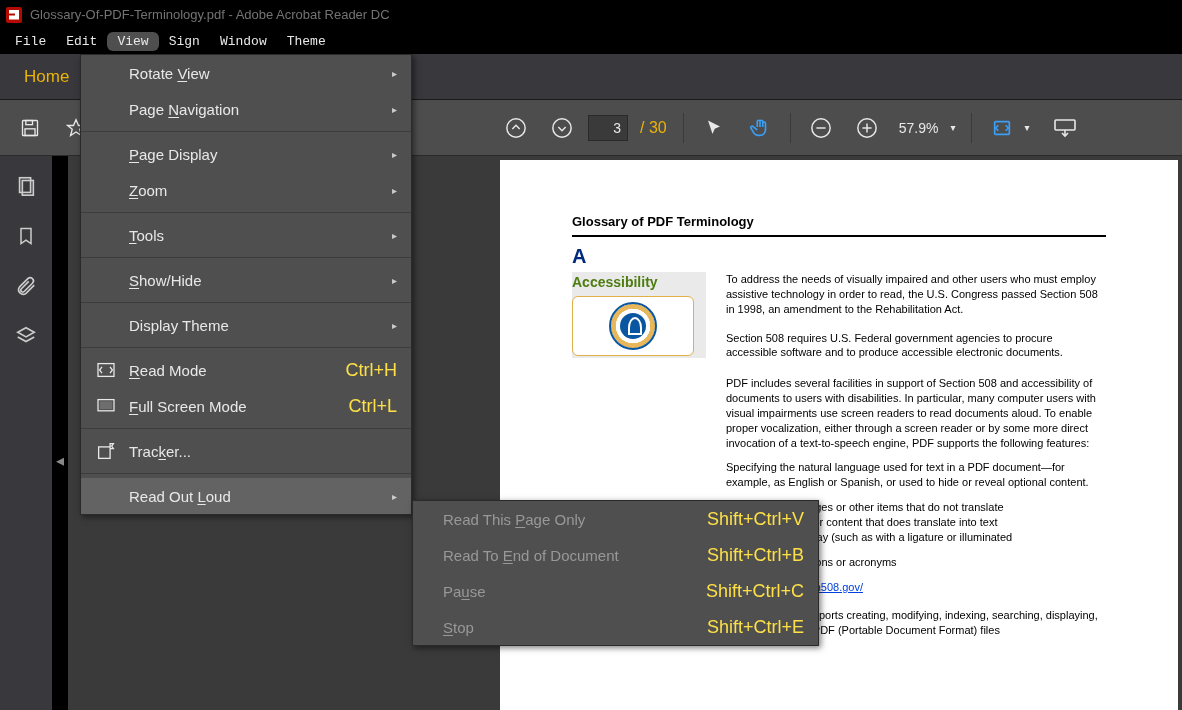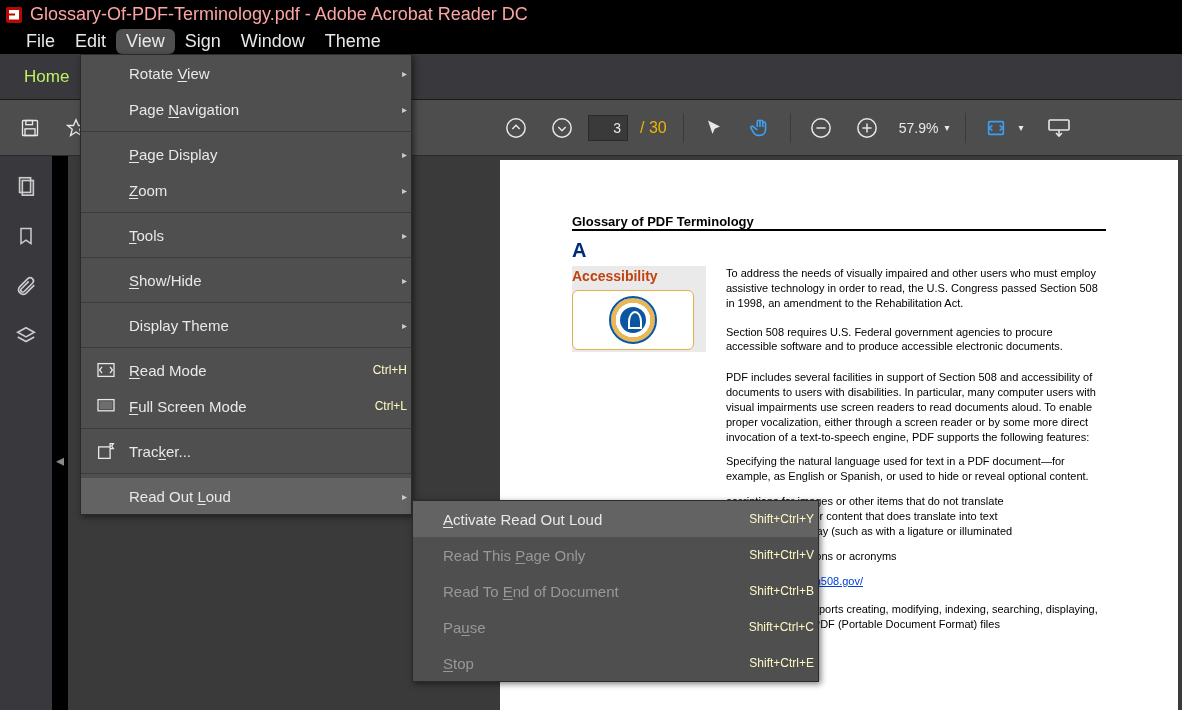--- a/index.html
+++ b/index.html
@@ -6,86 +6,86 @@
   body {
     width: 1182px; height: 710px;
     background: #000;
     font-family: "Segoe UI", Arial, sans-serif;
     overflow: hidden;
     color: #e8e8e8;
     position: relative;
   }
   .titlebar {
     height: 29px; background: #000; display: flex; align-items: center;
-    padding-left: 6px; font-size: 18px; color: #fca5a5;
+    padding-left: 6px; font-size: 13px; color: #737373;
   }
   .app-icon {
     width: 16px; height: 16px; background: #b30b00; border-radius: 2px;
     margin-right: 8px; position: relative;
   }
   .app-icon::after {
     content: ""; position: absolute; left: 3px; top: 3px; width: 10px; height: 10px;
     background: #fff; clip-path: polygon(0 0, 100% 0, 100% 100%, 0 100%, 0 60%, 60% 60%, 60% 40%, 0 40%);
   }
   .menubar {
     height: 25px; background: #000; display: flex; align-items: center;
-    padding-left: 16px; font-size: 18px;
+    padding-left: 5px; font-size: 13px; font-family: Liberation Mono, monospace;
   }
   .menu-item {
     padding: 2px 10px; cursor: default;
   }
   .menu-item.active { background: #4f4f4f; border-radius: 6px; }
   .tabsbar {
     height: 46px; background: #38383d; border-bottom: 1px solid #1a1a1a;
     display: flex; align-items: center;
   }
   .tab-home {
-    padding: 0 24px; font-size: 17px; color: #bef264; height:100%;
+    padding: 0 24px; font-size: 17px; color: #eab308; height:100%;
     display:flex; align-items:center;
   }
   .toolbar {
     height: 56px; background: #4d4d4d; border-bottom: 1px solid #2a2a2a;
     display: flex; align-items: center; padding: 0 10px; gap: 6px;
   }
   .tool-btn {
     width: 40px; height: 40px; display:flex; align-items:center; justify-content:center;
     color:#e8e8e8; border-radius:3px; cursor:default;
   }
   .tool-sep { width:1px; height:30px; background:#3a3a3a; margin:0 4px;}
   .page-input {
     width:40px; height:26px; background:#3a3a3a; border:1px solid #2a2a2a;
     color:#e8e8e8; text-align:right; padding-right:6px; font-size:14px;
   }
   .page-total { font-size:16px; color:#eab308; margin:0 6px;text-align:center;}
-  .zoom-pct { font-size:14px; color:#e8e8e8; margin:0 6px; display:flex; align-items:center; gap:6px;}
+  .zoom-pct { font-size:14px; color:#e8e8e8; margin:0 6px; display:flex; align-items:center; gap:12px;}
   .chev { font-size:10px; }
   .left-rail {
     position:absolute; left:0; top:156px; width:52px; bottom:0;
     background:#38383d; display:flex; flex-direction:column; align-items:center;
     padding-top:18px; gap:26px;
   }
   .rail-icon { width:24px; height:24px; color:#ccc; display:flex; align-items:center; justify-content:center;}
   .rail-expand {
     position:absolute; left:52px; top:430px; width:16px; height:60px;
     display:flex; align-items:center; justify-content:center;
   }
   .doc-area {
     position:absolute; left:68px; top:156px; right:0; bottom:0;
     background:#3a3a3a;
   }
   .page {
     position:absolute; left:432px; top:4px; width:678px; height:560px;
     background:#fff; color:#000;
   }
   .page-pad { padding: 54px 72px 0 72px; font-size:11px; }
-  .doc-title { font-size:13px; font-weight:bold; padding-bottom:0; border-bottom:2px solid #000;}
+  .doc-title { font-size:13px; font-weight:bold; padding-bottom:6px; border-bottom:2px solid #000;}
   .big-a { font-size:20px; font-weight:bold; color:#002a7a; margin-top:8px;}
   .sidebar-term {
     position:absolute; left:0; width:134px;
-    color:#c2410c; font-weight:bold; font-size:14px; padding:2px 0;
+    color:#4d7c0f; font-weight:bold; font-size:14px; padding:2px 0;
     background:#eaeaea; text-align:left;
   }
   .term-block { position:relative; padding-left:154px; margin-top:4px; min-height:20px;}
   .term-block .sidebar-term { top:0; left:0; }
   .seal {
     width:122px; height:60px; margin-top:6px; border:1px solid #e2b04a; border-radius:6px;
     display:flex; align-items:center; justify-content:center; background:#fff;
   }
   .seal-circle {
     width:48px; height:48px; border:2px solid #0a56a0; border-radius:50%;
@@ -96,28 +96,28 @@
   .wheel::after { content:""; position:absolute; top:4px; left:8px; width:10px; height:14px; border:2px solid #fff; border-radius:50% 50% 0 0 / 60% 60% 0 0;}
   .para { line-height:1.35; margin-bottom:10px;}
   .link { color:#0040dd; text-decoration:underline;}
   
   .dropdown {
     position:absolute; background:#4f4f4f; border:1px solid #2a2a2a;
     box-shadow:2px 2px 6px rgba(0,0,0,.5); font-size:15px; z-index:100;
   }
   .dd-view { left:80px; top:54px; width:332px; }
   .dd-row {
-    display:flex; align-items:center; height:36px; padding:0 4px 0 48px;
+    display:flex; align-items:center; height:36px; padding:0 14px 0 48px;
     position:relative; cursor:default;
     justify-content:space-between;
   }
   .dd-row:hover, .dd-row.hover { background:#636363; }
   .dd-sep { height:1px; background:#3c3c3c; margin:4px 0;}
   .dd-arrow { font-size:10px; color:#ccc; }
-  .dd-short { color:#fef9c3; font-size:12px;}
+  .dd-short { color:#fde047; font-size:18px;}
   .dd-icon { position:absolute; left:14px; width:22px; height:22px; display:flex; align-items:center; justify-content:center;}
   .u { text-decoration:underline; text-underline-offset:2px;}
   .dd-sub {
     left:412px; top:500px; width:407px;
   }
   .dd-sub .dd-row { padding-left:30px;}
   .dd-sub .dd-row.disabled { color:#989898;}
   svg { display:block; }
   .blue-icon { color:#3a9ff5; }
 </style>
@@ -354,24 +354,20 @@
       <span></span>
   </div>
   <div class="dd-sep"></div>
   <div class="dd-row hover">
     <span><span>Read Out </span><span class="u">L</span><span>oud</span></span>
       <span class="dd-arrow">▸</span>
   </div>
 </div>
 
 <div class="dropdown dd-sub">
-  <div class="dd-row hover">
-    <span><span class="u">A</span><span>ctivate Read Out Loud</span></span>
-      <span class="dd-short">Shift+Ctrl+Y</span>
-  </div>
   <div class="dd-row disabled">
     <span><span>Read This </span><span class="u">P</span><span>age Only</span></span>
       <span class="dd-short">Shift+Ctrl+V</span>
   </div>
   <div class="dd-row disabled">
     <span><span>Read To </span><span class="u">E</span><span>nd of Document</span></span>
       <span class="dd-short">Shift+Ctrl+B</span>
   </div>
   <div class="dd-row disabled">
     <span><span>Pa</span><span class="u">u</span><span>se</span></span>

